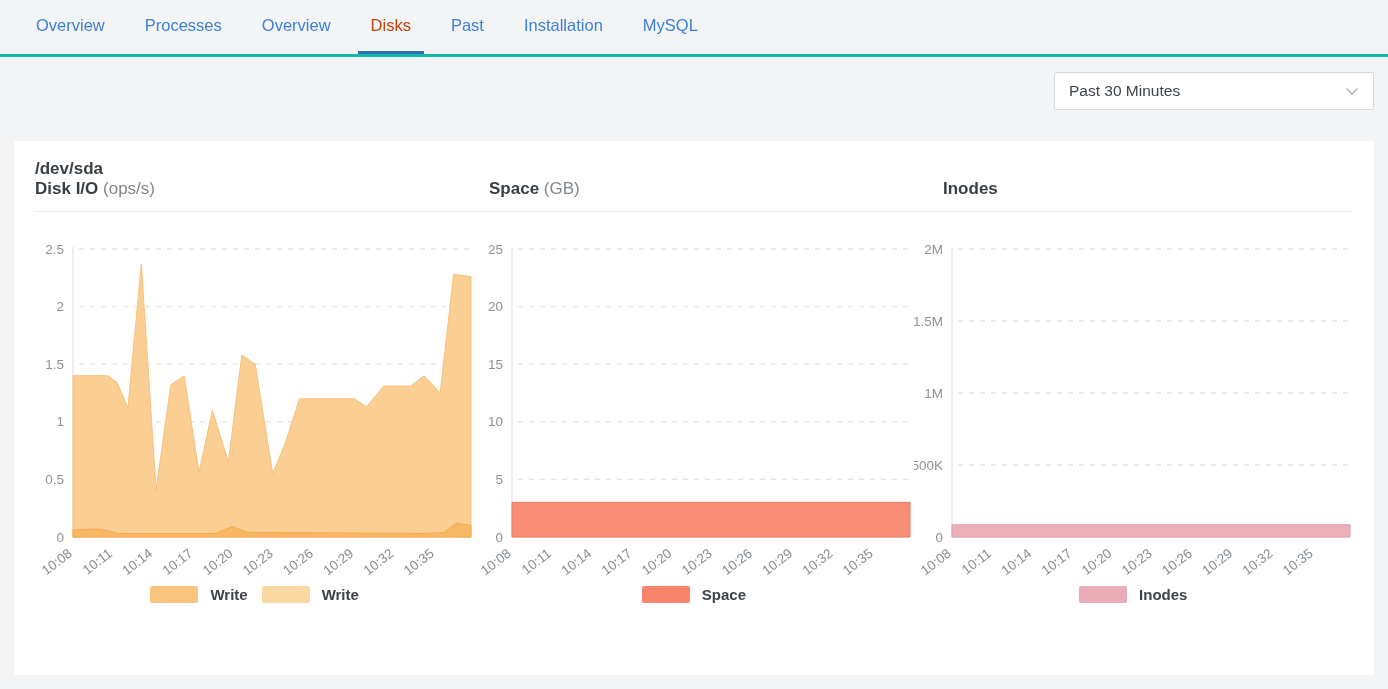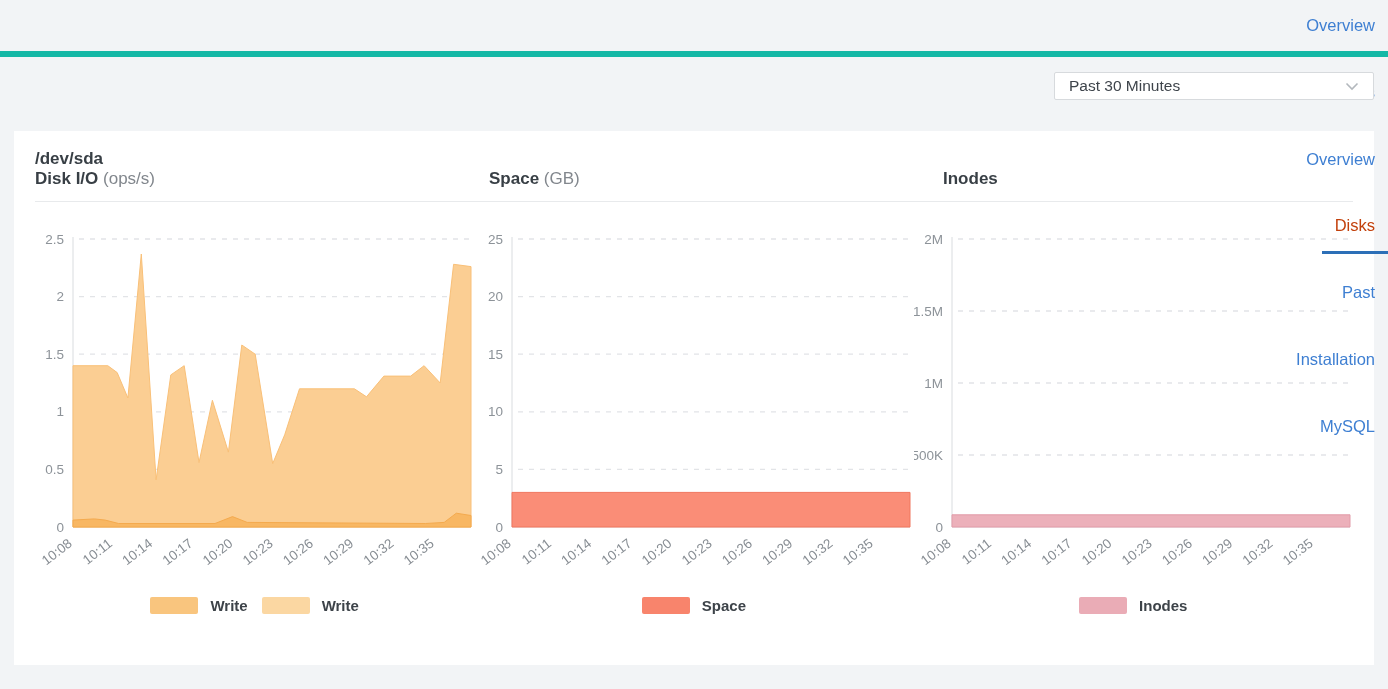--- a/index.html
+++ b/index.html
@@ -6,26 +6,25 @@
   html,body { width:1388px; height:689px; }
   body {
     font-family:"Liberation Sans", sans-serif;
     background:#f2f4f6;
     color:#383f45;
     overflow:hidden;
   }
   
   .tabbar {
     display:flex;
-    align-items:flex-end;
+    align-items:flex-start;
     gap:14px;
     padding:0 0 0 23px;
-    border-bottom:6px solid #14b8a6;
+    border-bottom:3px solid #14b8a6;
     height:57px;
-    flex-direction:column;
   }
   .tab {
     background:none; border:none; cursor:pointer;
     font-family:inherit;
     font-size:16.5px;
     color:#3e7fd2;
     padding:16px 13px 15px 13px;
     border-bottom:3px solid transparent;
     margin-bottom:-1px;
     line-height:1.2;
@@ -34,21 +33,21 @@
     color:#c2410c;
     border-bottom-color:#2c6fb7;
   }
   
   .toolbar {
     display:flex;
     justify-content:flex-end;
     padding:15px 14px 0 0;
   }
   .select {
-    width:320px; height:28px;
+    width:320px; height:38px;
     background:#fff;
     border:1px solid #d7dadd;
     border-radius:2px;
     display:flex;
     align-items:center;
     justify-content:space-between;
     padding:0 12px 0 14px;
     font-size:15.5px;
     color:#3e444b;
     cursor:pointer;
@@ -69,21 +68,21 @@
   .charts-row { display:flex; margin-top:23px; }
   .chart-col { width:439.3px; }
   .chart-svg { display:block; overflow:hidden; }
   .legend {
     display:flex;
     justify-content:center;
     align-items:center;
     gap:14px;
     margin-top:4px;
   }
-  .legend-item { display:flex; align-items:center; gap:12px;margin-top:21px; }
+  .legend-item { display:flex; align-items:center; gap:12px; }
   .legend-swatch { width:48px; height:17px; border-radius:2px; display:inline-block; }
   .legend-label { font-size:15px; font-weight:700; color:#3d4349; }
 </style>
 </head>
 <body>
 
 <nav class="tabbar" id="tabbar">
     <button class="tab">Overview</button>
     <button class="tab">Processes</button>
     <button class="tab">Overview</button>

